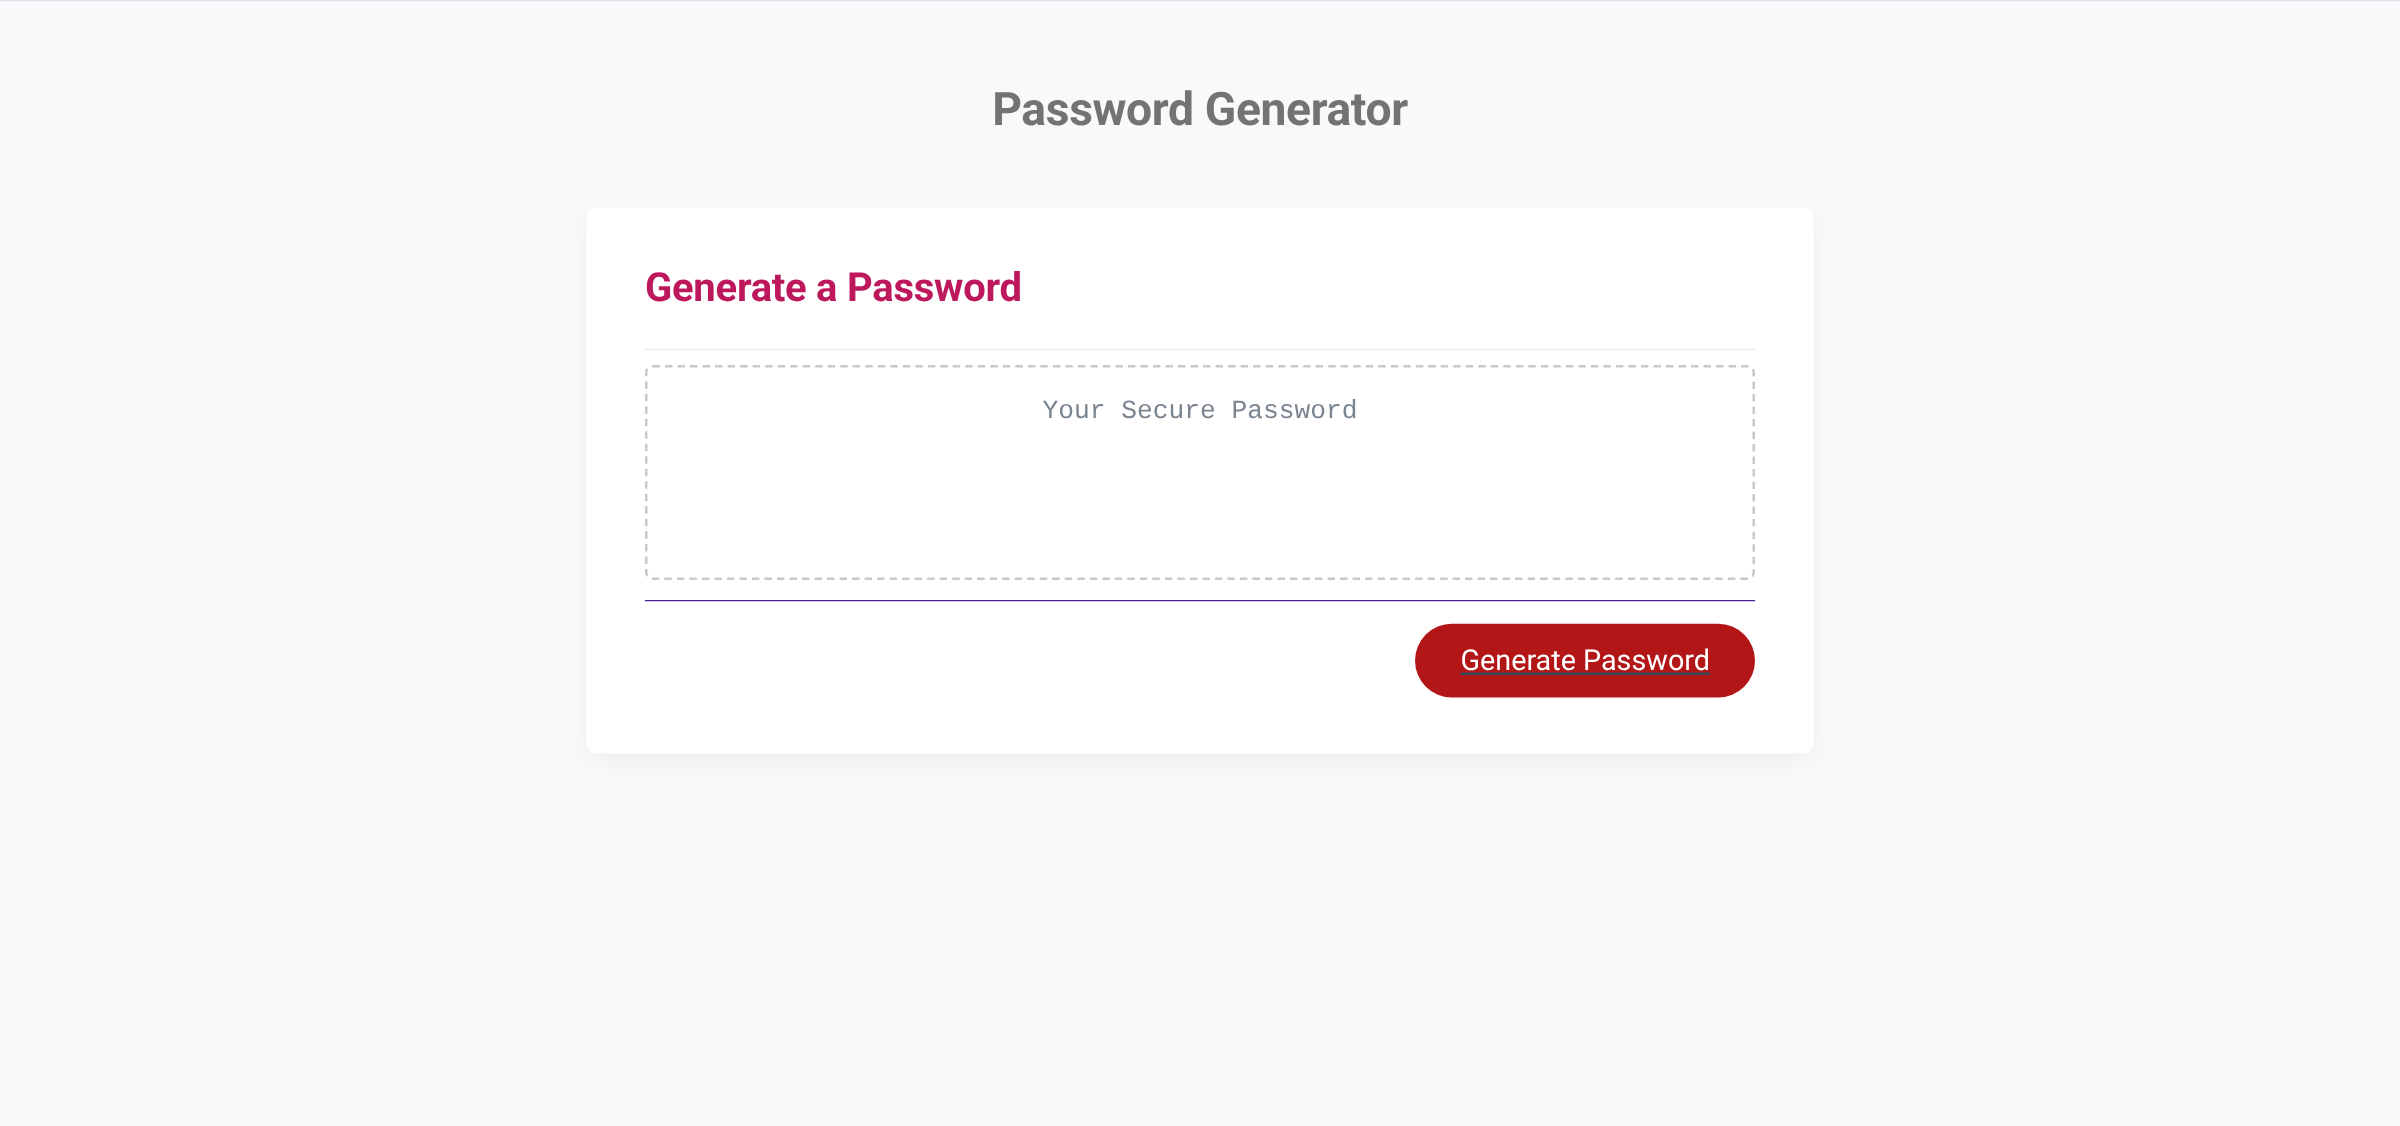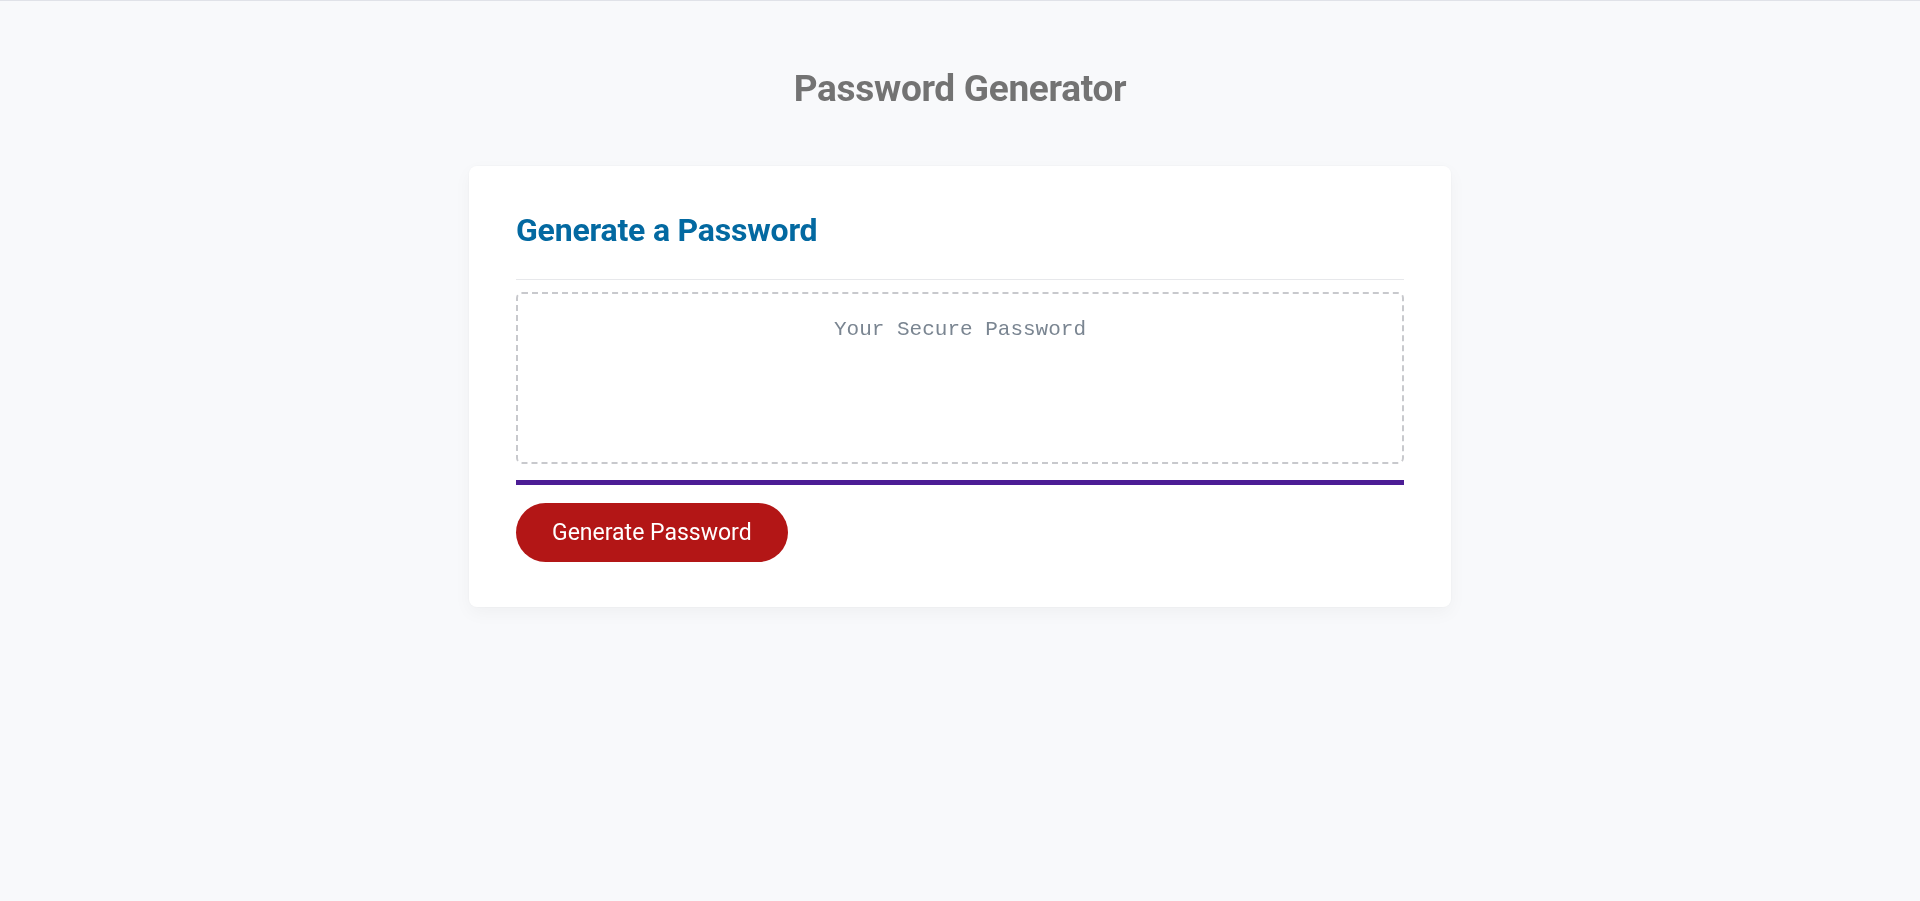--- a/index.html
+++ b/index.html
@@ -41,30 +41,30 @@
       background: #ffffff;
       border-radius: 8px;
       margin-top: 56px;
       padding: 45px 47px;
       box-shadow: 0 6px 18px rgba(0,0,0,0.04), 0 0 0 1px rgba(0,0,0,0.01);
     }
     
     .card-header {
       font-size: 32px;
       font-weight: 700;
-      color: #0369a1;
+      color: #be185d;
       padding-bottom: 30px;
       border-bottom: 1px solid #e7e8eb;
       letter-spacing: -0.2px;
     }
     
     .output-section {
       padding-top: 12px;
       padding-bottom: 12px;
-      border-bottom: 5px solid #4c1d95;
+      border-bottom: 1px solid #4c1d95;
     }
     
     .output-box {
       width: 100%;
       height: 172px;
       border: 2px dashed #c8c9cd;
       border-radius: 6px;
       resize: none;
       font-family: ui-monospace, SFMono-Regular, Menlo, Monaco, Consolas, "Liberation Mono", "Courier New", monospace;
       font-size: 21px;
@@ -76,22 +76,23 @@
       overflow: auto;
     }
     
     .output-box::placeholder {
       color: #7a8591;
       opacity: 1;
     }
     
     .button-row {
       display: flex;
-      justify-content: flex-start;
+      justify-content: flex-end;
       padding-top: 18px;
+      text-decoration: underline;
     }
     
     .generate-btn {
       background-color: #b31616;
       color: #ffffff;
       border: none;
       font-size: 23px;
       font-weight: 400;
       padding: 16px 36px;
       border-radius: 999px;

